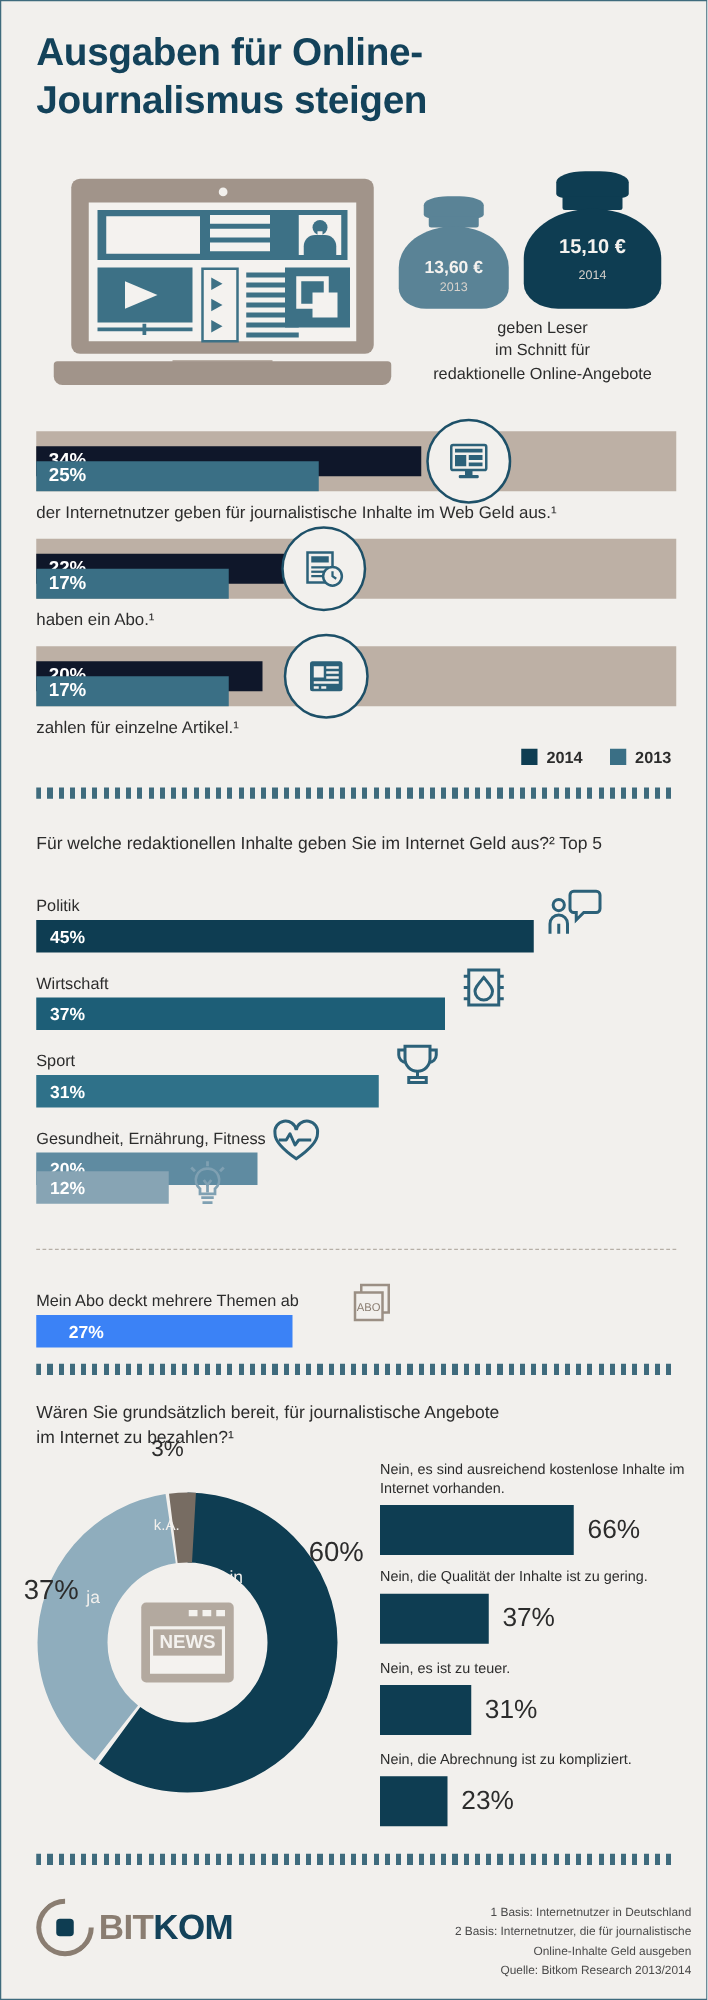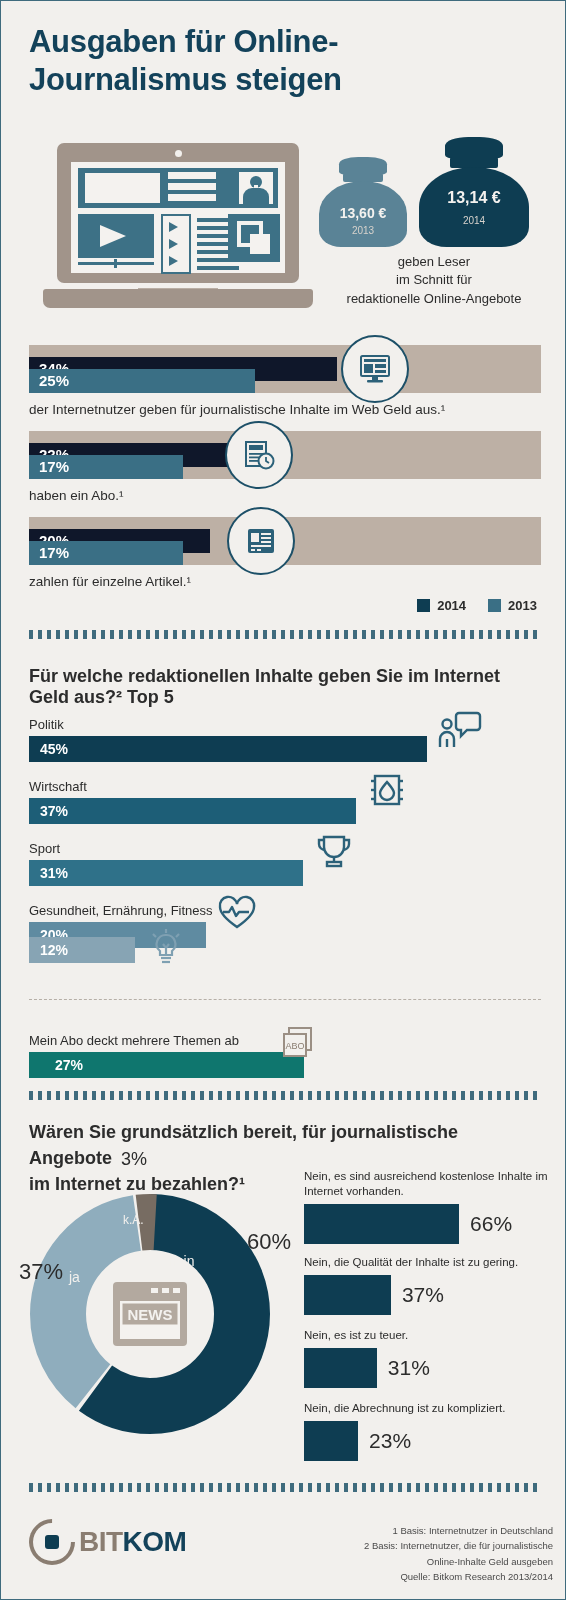--- a/index.html
+++ b/index.html
@@ -81,21 +81,21 @@
     display:flex;align-items:center;justify-content:center;
   }
   
   .legend{position:absolute;right:28px;top:597px;display:flex;gap:22px;align-items:center;font-size:13px;color:#2c2c2c;font-weight:bold;}
   .legend .sw{display:inline-block;width:13px;height:13px;margin-right:7px;vertical-align:-2px;}
   
   .tickrule{position:absolute;left:28px;width:512px;height:9px;
     background-image:repeating-linear-gradient(to right,#3f6b7d 0,#3f6b7d 4px,transparent 4px,transparent 9px);}
   .dashrule{position:absolute;left:28px;width:512px;border-top:1px dashed #b6afa7;}
   
-  .q-title{position:absolute;left:28px;font-size:18px;color:#2c2c2c;font-weight:bold;}
+  .q-title{position:absolute;left:28px;font-size:14px;color:#2c2c2c;}
   .t5row{position:absolute;left:28px;width:512px;margin-top:16px;}
   .t5lab{font-size:13px;color:#2c2c2c;margin-bottom:4px;}
   .t5bar{height:26px;color:#ffffff;font-size:14px;font-weight:bold;line-height:26px;
          padding-left:11px;box-sizing:border-box;position:relative;}
   .t5icon{position:absolute;top:-10px;width:46px;height:46px;}
   
   .donut{position:absolute;left:26px;top:1190px;width:246px;height:246px;}
   .dlabel{position:absolute;font-size:14px;color:#2c2c2c;}
   .dpct{position:absolute;font-size:22px;color:#2c2c2c;}
   .newsbox{position:absolute;left:50%;top:50%;transform:translate(-50%,-50%);width:74px;height:64px;background:#b3a99f;border-radius:4px;}
@@ -181,21 +181,21 @@
       <div class="knot"></div>
       <div class="neck"></div>
       <div class="body"></div>
       <div class="amt">13,60 €</div>
       <div class="yr">2013</div>
     </div>
     <div class="bag" id="bag2014">
       <div class="knot"></div>
       <div class="neck"></div>
       <div class="body"></div>
-      <div class="amt">13,14 €</div>
+      <div class="amt">15,10 €</div>
       <div class="yr">2014</div>
     </div>
   </div>
   <div class="bags-note">
     <div>geben Leser</div>
     <div>im Schnitt für</div>
     <div>redaktionelle Online-Angebote</div>
   </div>
 
   <div class="pgroup" style="top:344px">
@@ -337,21 +337,21 @@
         <path d="M18 17 l3 4 l3 -4" fill="none" stroke="#7fa0b2" stroke-width="2.2"></path>
         <line x1="21" y1="21" x2="21" y2="27" stroke="#7fa0b2" stroke-width="2.2"></line>
       </svg>
     </div>
   </div>
 
   <div class="dashrule" style="top:998px"></div>
 
   <div class="t5row" style="top:1016px">
     <div class="t5lab">Mein Abo deckt mehrere Themen ab</div>
-    <div class="t5bar" id="t5bx" style="width: 275px; background: #0f766e; padding-left: 26px;">27%</div>
+    <div class="t5bar" id="t5bx" style="width: 205px; background: #3b82f6; padding-left: 26px;">27%</div>
     <div class="t5icon" id="t5ix" style="left: 248.95px;">
       <svg width="42" height="42" viewBox="0 0 42 42">
         <rect x="11" y="5" width="22" height="22" fill="none" stroke="#9b8f84" stroke-width="2"></rect>
         <rect x="6" y="11" width="22" height="22" fill="#f2f0ed" stroke="#9b8f84" stroke-width="2"></rect>
         <text x="17" y="26" font-family="Liberation Sans, sans-serif" font-size="9" fill="#8a7d71" text-anchor="middle">ABO</text>
       </svg>
     </div>
   </div>
 
   <div class="tickrule" style="top:1090px"></div>

